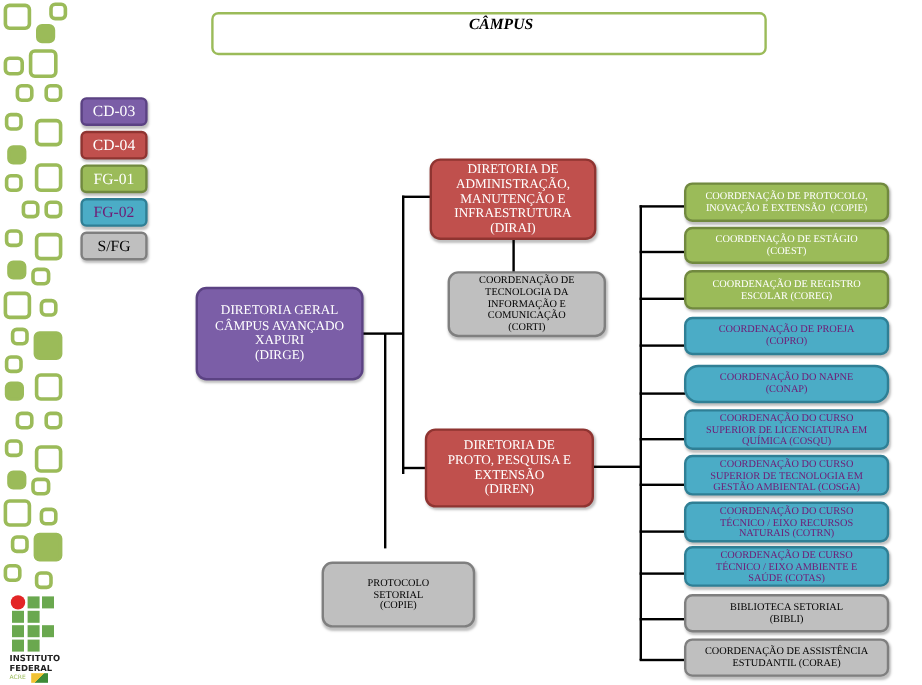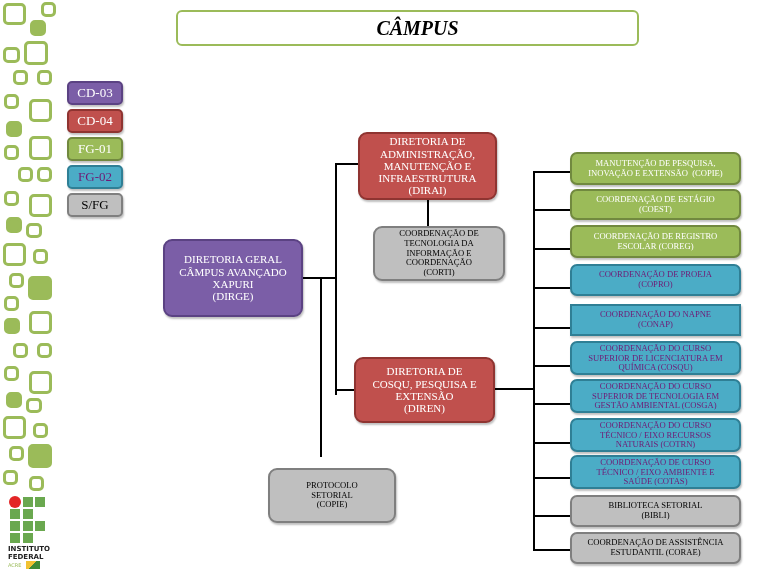--- a/index.html
+++ b/index.html
@@ -11,22 +11,22 @@
          box-shadow:1px 2px 2px rgba(0,0,0,0.25); }
   .purple { background:#7b5ea7; border:2px solid #5b4283; color:#fff; }
   .red { background:#c0504d; border:2px solid #8f3431; color:#fff; }
   .green { background:#9bbb59; border:2px solid #71893f; color:#fff; }
   .blue { background:#4bacc6; border:2px solid #2f7f95; color:#701a75; }
   .gray { background:#bfbfbf; border:2px solid #7f7f7f; color:#000; }
   .line { position:absolute; background:#000; }
   .sq { position:absolute; box-sizing:border-box; border:3px solid #9bbb59; border-radius:5px; }
   .sq.fill { background:#9bbb59; }
   .title-box { position:absolute; left:176px; top:10px; width:463px; height:36px; border:2px solid #9bbb59;
-               border-radius:6px; box-sizing:border-box; display:flex; align-items:center; justify-content:center;
-               font-size:20px; font-weight:bold; color:#000;padding-left:20px; }
+               border-radius:6px; box-sizing:border-box; display:flex; justify-content:center;
+               font-size:13px; font-weight:bold; color:#000;padding-left:20px; }
   .legend { position:absolute; left:67px; width:56px; height:24px; border-radius:5px; box-sizing:border-box;
             display:flex; align-items:center; justify-content:center; font-size:13px;
             box-shadow:1px 2px 2px rgba(0,0,0,0.25); }
   .f12 { font-size:11px; }
   .f9 { font-size:8.6px; }
   .logo-cell { position:absolute; width:10px; height:10px; background:#6aa84f; }
 </style>
 </head>
 <body>
 
@@ -145,46 +145,46 @@
     <div>INFRAESTRUTURA</div>
     <div>(DIRAI)</div>
   </div>
 </div>
 
 <div class="box gray f9" style="left:373px;top:226px;width:132px;height:55px;">
   <div>
     <div>COORDENAÇÃO DE</div>
     <div>TECNOLOGIA DA</div>
     <div>INFORMAÇÃO E</div>
-    <div>COORDENAÇÃO</div>
+    <div>COMUNICAÇÃO</div>
     <div>(CORTI)</div>
   </div>
 </div>
 
 <div class="box red f12" style="left:354px;top:357px;width:141px;height:66px;">
   <div>
     <div>DIRETORIA DE</div>
-    <div>COSQU, PESQUISA E</div>
+    <div>PROTO, PESQUISA E</div>
     <div>EXTENSÃO</div>
     <div>(DIREN)</div>
   </div>
 </div>
 
 <div class="box gray f9" style="left:268px;top:468px;width:128px;height:55px;justify-content:center;">
   <div>
     <div>PROTOCOLO</div>
     <div>SETORIAL</div>
     <div>(COPIE)</div>
   </div>
 </div>
 
 <div>
   <div class="box green f9" style="left:570px;top:152px;width:171px;height:33px;border-radius:7px;">
     <div>
-        <div>MANUTENÇÃO DE PESQUISA,</div>
+        <div>COORDENAÇÃO DE PROTOCOLO,</div>
         <div style="white-space:pre;">INOVAÇÃO E EXTENSÃO  (COPIE)</div>
       </div>
   </div>
   <div class="box green f9" style="left:570px;top:189px;width:171px;height:31px;border-radius:7px;">
     <div>
         <div>COORDENAÇÃO DE ESTÁGIO</div>
         <div>(COEST)</div>
       </div>
   </div>
   <div class="box green f9" style="left:570px;top:225px;width:171px;height:33px;border-radius:7px;">
@@ -192,21 +192,21 @@
         <div>COORDENAÇÃO DE REGISTRO</div>
         <div>ESCOLAR (COREG)</div>
       </div>
   </div>
   <div class="box blue f9" style="left:570px;top:264px;width:171px;height:32px;border-radius:7px;">
     <div>
         <div>COORDENAÇÃO DE PROEJA</div>
         <div>(COPRO)</div>
       </div>
   </div>
-  <div class="box blue f9" style="left:570px;top:304px;width:171px;height:32px;border-radius:0;">
+  <div class="box blue f9" style="left:570px;top:304px;width:171px;height:32px;border-radius:12px;">
     <div>
         <div>COORDENAÇÃO DO NAPNE</div>
         <div>(CONAP)</div>
       </div>
   </div>
   <div class="box blue f9" style="left:570px;top:341px;width:171px;height:34px;border-radius:7px;line-height:1.05;">
     <div>
         <div>COORDENAÇÃO DO CURSO</div>
         <div>SUPERIOR DE LICENCIATURA EM</div>
         <div>QUÍMICA (COSQU)</div>

